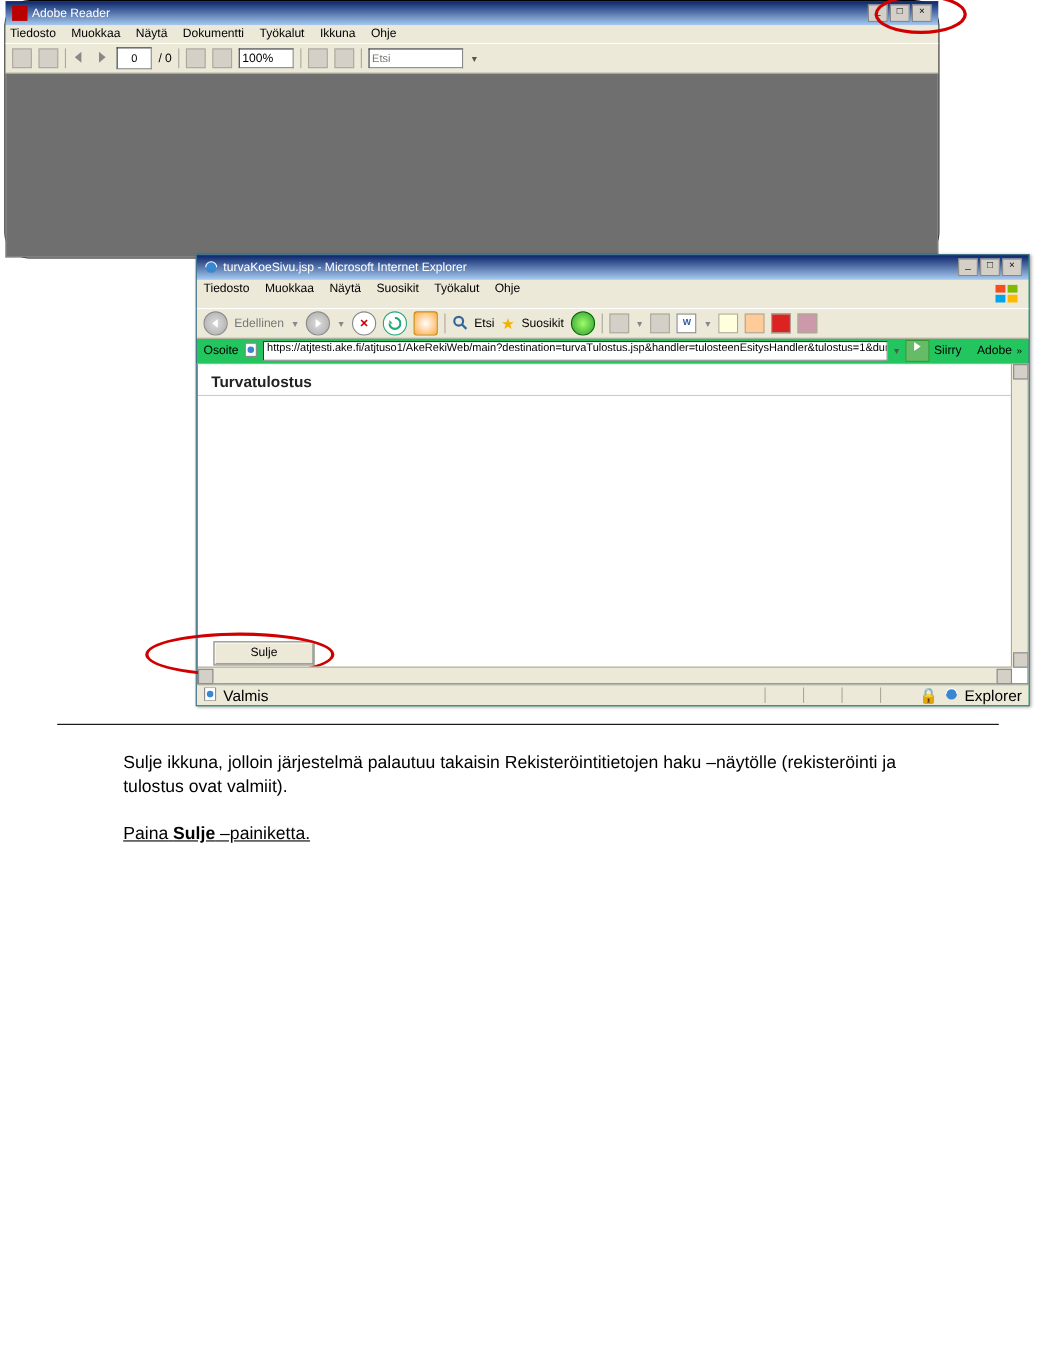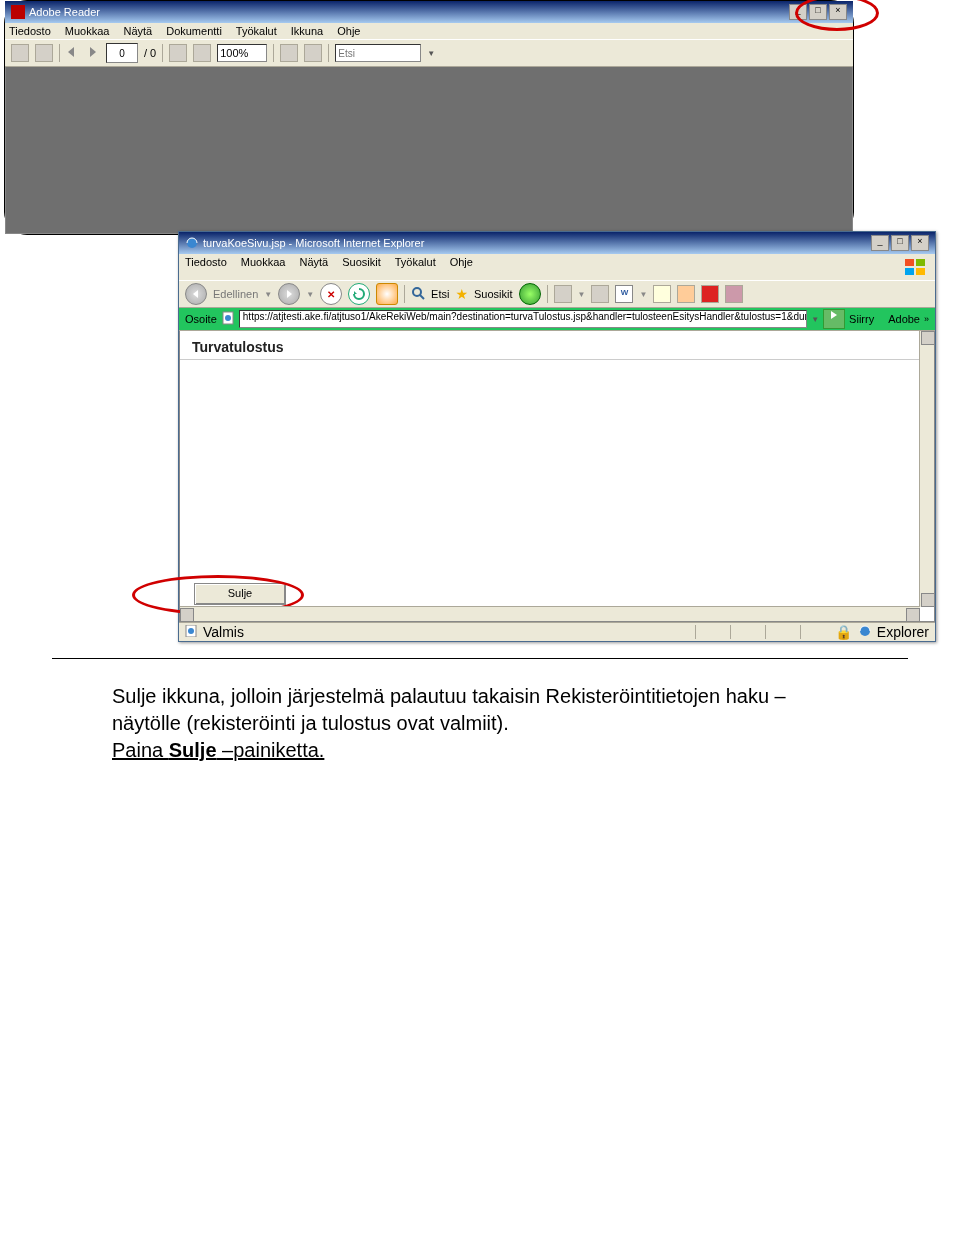--- a/index.html
+++ b/index.html
@@ -280,27 +280,28 @@
   }
   .anno-sulje {
     width: 166px;
     height: 34px;
     left: -48px;
     bottom: 6px;
   }
   
   .doc-text {
     padding: 24px 60px 10px 60px;
-    font-size: 20px;
+    font-size: 16px;
     line-height: 1.35;
     color: #000;
     border-top: 1px solid #000;
     margin: 16px 52px 0 52px;
   }
   .doc-text .instruction {
+    margin-top: 22px;
   }
   .doc-text .instruction .under { text-decoration: underline; }
   .doc-text .instruction .bold { font-weight: bold; }
   .page-num-footer {
     position: absolute;
     right: 60px;
     font-size: 16px;
   }
   svg.tri { width:12px; height:12px; }
   .tb-icon {

